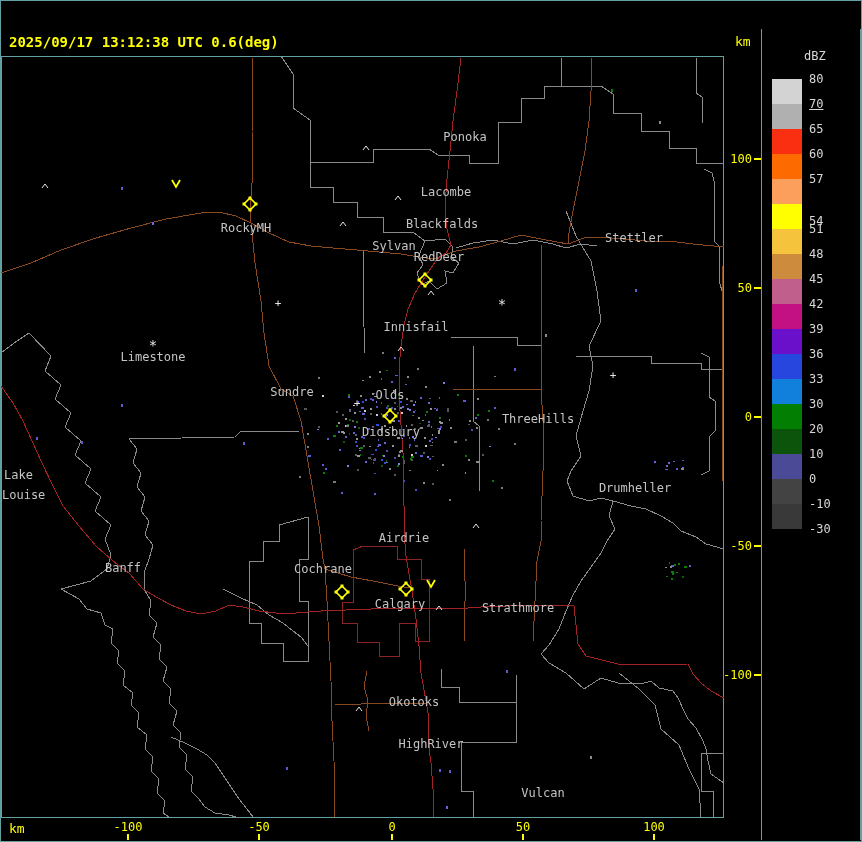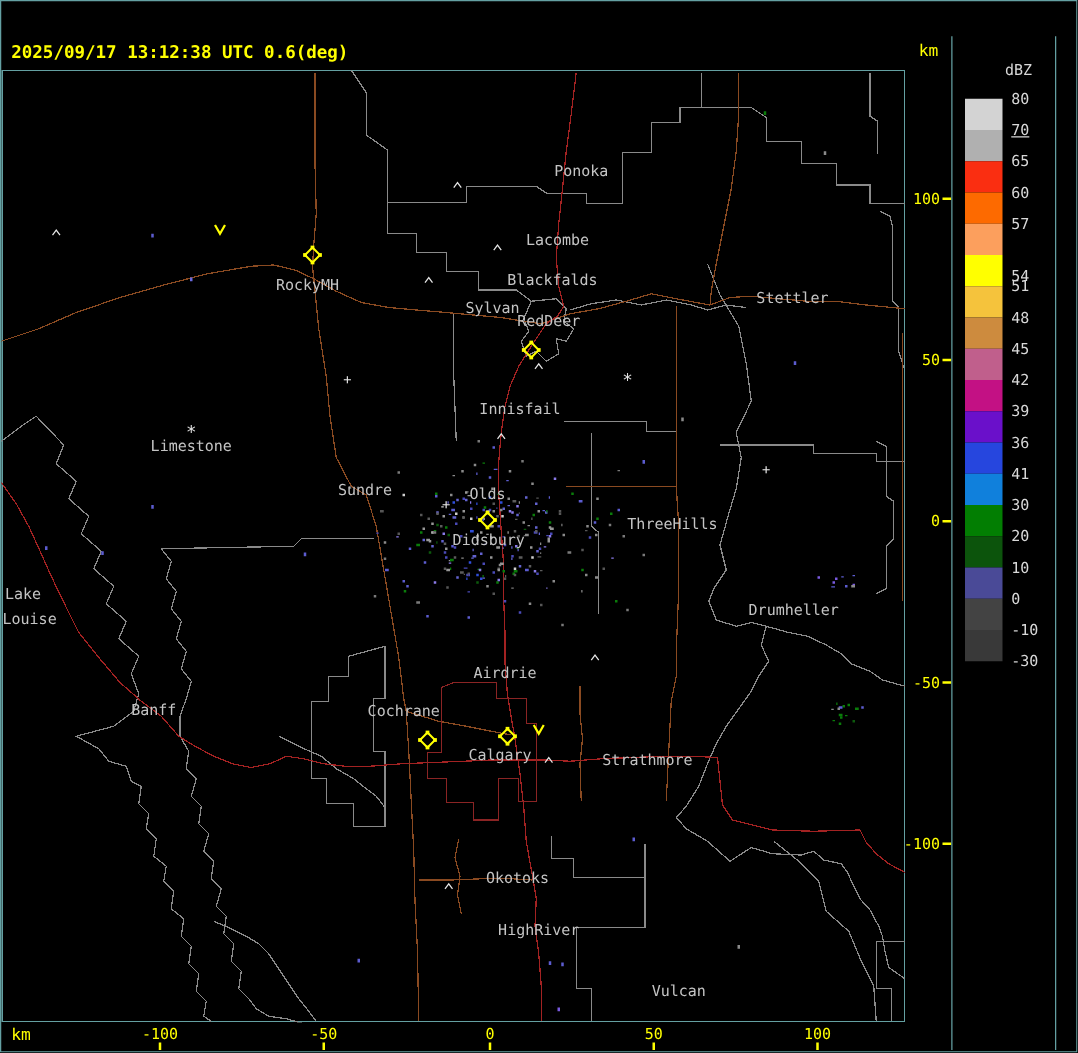--- a/index.html
+++ b/index.html
@@ -14,21 +14,21 @@
   #yaxis-title{position:absolute;left:734px;top:33px;color:#ffff00;font-size:13px;}
   #map-frame{position:absolute;left:0;top:55px;width:723px;height:762px;}
   #map-frame svg{display:block;}
   #right-axis{position:absolute;left:723px;top:55px;width:37px;height:762px;}
   .ytick{position:absolute;width:7px;height:2px;background:#ffff00;left:30px;}
   .ylab{position:absolute;right:9px;color:#ffff00;font-size:12px;line-height:14px;}
   #bottom-axis{position:absolute;left:0;top:817px;width:760px;height:22px;}
   #xaxis-title{position:absolute;left:8px;top:3px;color:#ffff00;font-size:13px;}
   .xlab{position:absolute;top:2px;color:#ffff00;font-size:12px;transform:translateX(-50%);}
   .xtick{position:absolute;top:16px;width:2px;height:6px;background:#ffff00;}
-  #colorbar-panel{position:absolute;left:760px;top:28px;width:84px;height:811px;
+  #colorbar-panel{position:absolute;left:760px;top:28px;width:100px;height:811px;
        border-left:1px solid #64a0a2;border-right:1px solid #64a0a2;box-sizing:border-box;}
   #dbz-title{position:absolute;left:42px;top:20px;color:#d8d8d8;font-size:12px;}
   .swatch{position:absolute;left:10px;width:30px;height:25px;}
   .cblab{position:absolute;left:47px;color:#d8d8d8;font-size:12px;line-height:16px;}
   .map-city{font-size:12px;fill:#c4c4c4;}
 </style>
 </head>
 <body>
 
 <div id="app">
@@ -530,21 +530,21 @@
       <div class="cblab" style="top: 92px;">65</div>
       <div class="cblab" style="top: 117px;">60</div>
       <div class="cblab" style="top: 142px;">57</div>
       <div class="cblab" style="top: 167px; margin-top: 17px;">54</div>
       <div class="cblab" style="top: 192px;">51</div>
       <div class="cblab" style="top: 217px;">48</div>
       <div class="cblab" style="top: 242px;">45</div>
       <div class="cblab" style="top: 267px;">42</div>
       <div class="cblab" style="top: 292px;">39</div>
       <div class="cblab" style="top: 317px;">36</div>
-      <div class="cblab" style="top: 342px;">41</div>
+      <div class="cblab" style="top: 342px;">33</div>
       <div class="cblab" style="top: 367px;">30</div>
       <div class="cblab" style="top: 392px;">20</div>
       <div class="cblab" style="top: 417px;">10</div>
       <div class="cblab" style="top: 442px;">0</div>
       <div class="cblab" style="top: 467px; text-align: right;">-10</div>
       <div class="cblab" style="top: 492px;">-30</div>
     </div>
 </div>
 
 </body></html>

